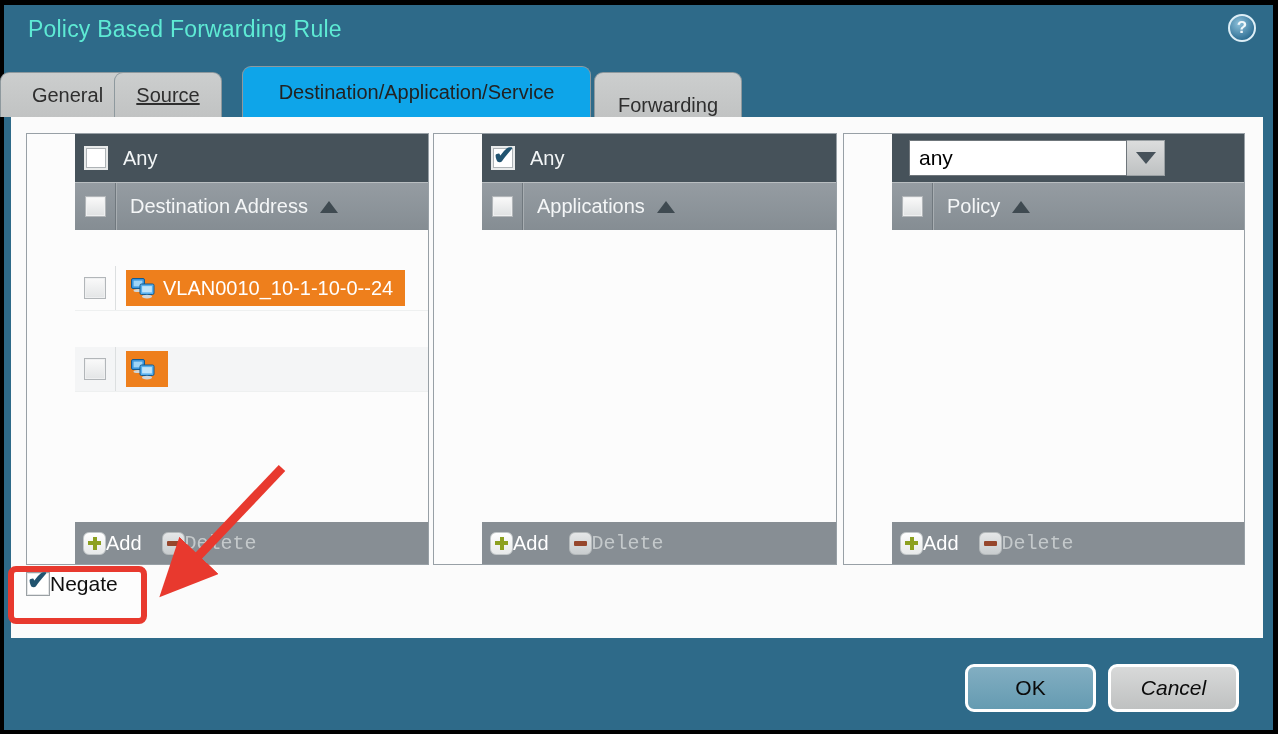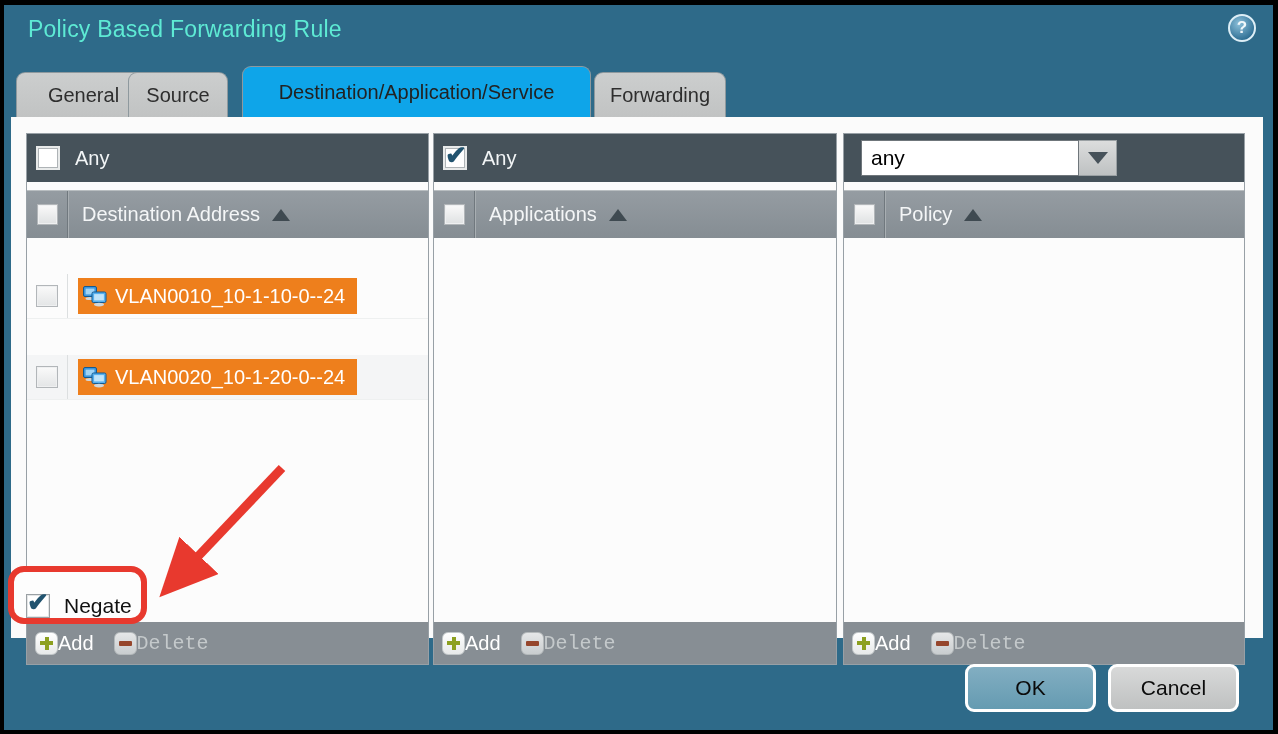--- a/index.html
+++ b/index.html
@@ -22,47 +22,47 @@
   .help::after { content:"?"; }
 
   
   .tab {
     position:absolute; top:72px; height:45px; box-sizing:border-box;
     background:linear-gradient(#cccece,#c1c3c3); border:1px solid #8e999e; border-bottom:none;
     border-radius:9px 9px 0 0; display:flex; align-items:center; justify-content:center;
     font-size:20px; color:#2e2e2e; cursor:pointer; z-index:1;
   }
   .tab.active { top:66px; height:51px; background:#0ea5e9; z-index:3; color:#222; }
-  .tab-general { left:16px; width:135px; }
-  .tab-source { left:128px; width:100px; }
+  .tab-general { left:0; width:135px; }
+  .tab-source { left:114px; width:108px;text-decoration:underline; }
   .tab-das { left:242px; width:349px; }
-  .tab-forwarding { left:594px; width:132px; }
+  .tab-forwarding { left:594px; width:148px;align-items:flex-end; }
 
   
   .content { position:absolute; left:11px; top:117px; width:1252px; height:521px; background:#fbfbfb; z-index:2; }
 
   
   .panel {
-    position:absolute; top:133px; height:532px; box-sizing:border-box; z-index:4;
-    border:1px solid #98a0a6; background:#fcfcfc; display:flex; flex-direction:column;
+    position:absolute; top:133px; height:432px; box-sizing:border-box; z-index:4;
+    border:1px solid #98a0a6; background:#fcfcfc; display:flex; flex-direction:column;padding-left:48px;
   }
   .panel-dest { left:26px; width:403px; }
   .panel-apps { left:433px; width:404px; }
   .panel-svc  { left:843px; width:402px; }
 
   .panel-top {
     flex:0 0 48px; background:#46525a; display:flex; align-items:center;
     gap:15px; padding-left:9px; box-sizing:border-box;
   }
   .any-label { color:#f2f5f6; font-size:20px; }
 
   .colhead {
     flex:0 0 48px; background:linear-gradient(#959ca2,#858d93);
     border-top:1px solid #b9bec1; box-sizing:border-box;
-    display:flex; align-items:center; color:#f4f6f7; font-size:20px; cursor:pointer;margin-top:8px;
+    display:flex; align-items:center; color:#f4f6f7; font-size:20px; cursor:pointer;
   }
   .colhead .cbcol { width:40px; display:flex; align-items:center; justify-content:center;
     border-right:1px solid #70787e; box-shadow:1px 0 0 #a8aeb2; align-self:stretch; }
   .colhead .collabel { margin-left:14px; }
   .sort-asc { width:0; height:0; border-left:9px solid transparent; border-right:9px solid transparent;
     border-bottom:12px solid #3f4a51; margin-left:12px; display:inline-block; }
 
   .list { flex:1 1 auto; background:#fcfcfc; overflow:hidden; }
   .lrow { height:44px; display:flex; align-items:center; border-bottom:1px solid #eef0f0; cursor:pointer;margin-top:36px; }
   .lrow.alt { background:#f4f5f6; }
@@ -112,34 +112,34 @@
     width:38px; height:36px; box-sizing:border-box; cursor:pointer;
     background:linear-gradient(#dcdddd,#bec1c2); border:1px solid #9aa0a3; border-left:none;
     display:flex; align-items:center; justify-content:center;
   }
   .tri-down { width:0; height:0; border-left:10px solid transparent; border-right:10px solid transparent;
     border-top:12px solid #47525a; }
 
   
   .negate-box {
     position:absolute; left:8px; top:566px; width:139px; height:58px; z-index:6;
-    border:6px solid #e8392e; border-radius:16px; background:#fdfdfd; box-sizing:border-box;
-    display:flex; align-items:flex-end; gap:14px; padding-left:12px;
+    border:6px solid #e8392e; border-radius:8px; background:#fdfdfd; box-sizing:border-box;
+    display:flex; align-items:flex-start; gap:0; padding-left:12px;
     font-size:21px; color:#101010;
   }
   .arrow-svg { position:absolute; left:130px; top:430px; z-index:7; pointer-events:none; }
 
   
   .btn {
     position:absolute; top:664px; width:131px; height:48px; z-index:4; cursor:pointer;
     border:3px solid #fff; border-radius:9px; box-sizing:border-box;
     display:flex; align-items:center; justify-content:center; font-size:21px; color:#0b0b0b;text-align:right;
   }
   .btn-ok { left:965px; background:linear-gradient(#82aec2,#659bb1); }
-  .btn-cancel { left:1108px; background:linear-gradient(#d8d9d9,#bfc1c1); }
+  .btn-cancel { left:1108px; background:linear-gradient(#d8d9d9,#bfc1c1);font-style:italic; }
 
   
   .net-icon { width:26px; height:24px; display:block; }
 </style>
 </head>
 <body>
 
 <div class="dialog-bg"></div>
 
 <div class="title">Policy Based Forwarding Rule</div>
@@ -195,21 +195,20 @@
         </span>
       <span class="chip">
         <svg class="net-icon" viewBox="0 0 26 24">
           <rect x="1.5" y="2.5" width="13" height="10" rx="1.5" fill="#3c96dd" stroke="#135a90"></rect>
           <rect x="3.6" y="4.6" width="8.8" height="5.8" fill="#9fd4f6"></rect>
           <ellipse cx="8" cy="14.5" rx="4.5" ry="1.6" fill="#cfd6da"></ellipse>
           <rect x="10" y="8" width="14" height="10.5" rx="1.5" fill="#57b0ee" stroke="#135a90"></rect>
           <rect x="12.1" y="10.1" width="9.8" height="6.3" fill="#bfe4fa"></rect>
           <ellipse cx="17" cy="20.6" rx="5" ry="1.8" fill="#cfd6da"></ellipse>
         </svg>
-        <span>VLAN0020_10-1-20-0--24</span>
       </span>
     </div>
   </div>
   <div class="toolbar">
     <span class="tbtn tbtn-add">
       <span class="icon-add"></span>
       <span>Add</span>
     </span>
     <span class="tbtn tbtn-del">
       <span class="icon-del"></span>

